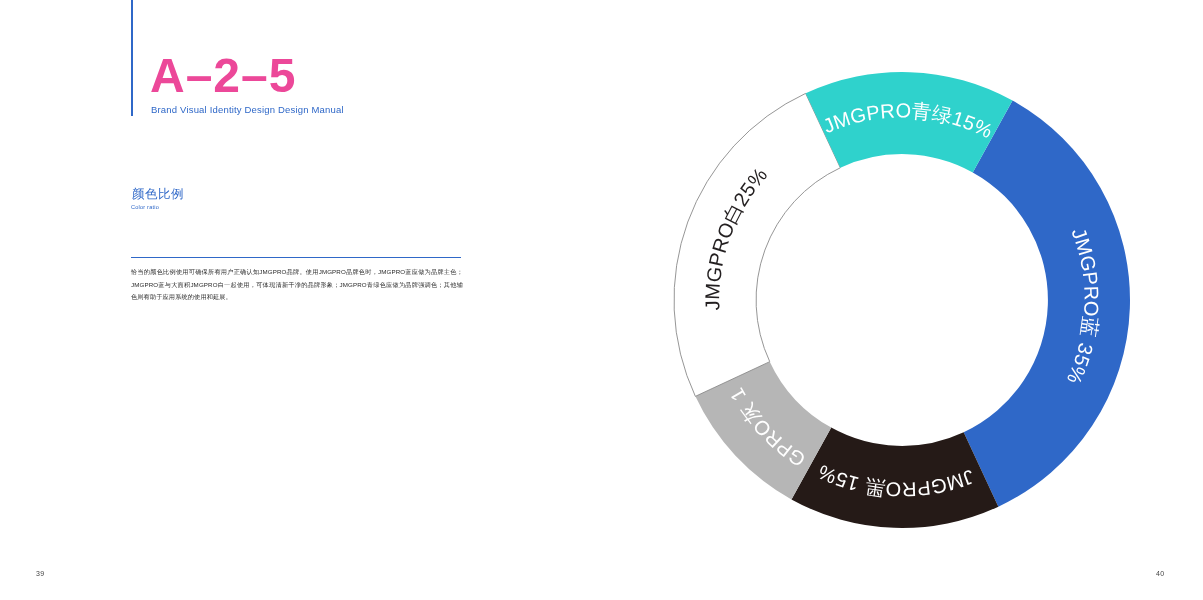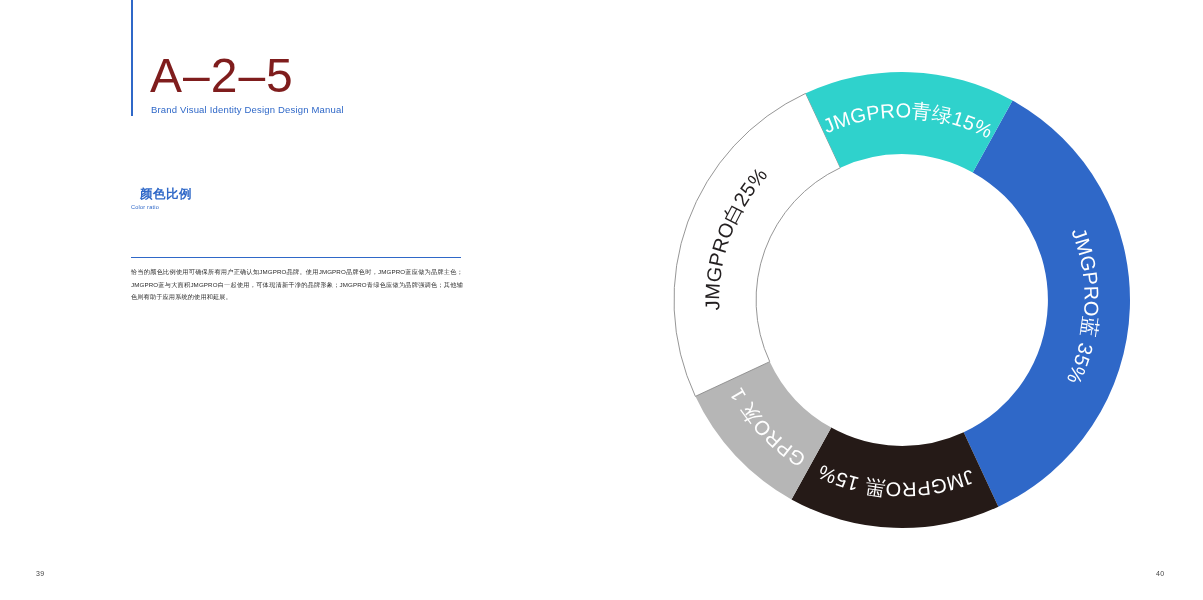--- a/index.html
+++ b/index.html
@@ -11,33 +11,33 @@
   }
   .page{ position:relative; width:1203px; height:600px; background:#fff; }
 
   
   .accent-bar{
     position:absolute; left:131px; top:0px; width:2px; height:116px;
     background:#2f68c8;
   }
   .code-title{
     position:absolute; left:150px; top:52px;
-    font-size:48px; font-weight:400; letter-spacing:1px;
-    color:#7f1d1d; line-height:1;
+    font-size:48px; font-weight:700; letter-spacing:1px;
+    color:#ec4899; line-height:1;
     white-space:nowrap;
   }
   .code-sub{
     position:absolute; left:151px; top:104px;
     font-size:9.5px; font-weight:400; letter-spacing:.18px;
     color:#2f68c8; white-space:nowrap;
   }
 
   .sec-title{
-    position:absolute; left:140px; top:186px;
-    font-size:12.5px; font-weight:700; color:#2f68c8;
+    position:absolute; left:132px; top:186px;
+    font-size:12.5px; font-weight:400; color:#2f68c8;
     letter-spacing:.5px; white-space:nowrap;
   }
   .sec-sub{
     position:absolute; left:131px; top:204px;
     font-size:5.6px; font-weight:400; color:#2f68c8;
     letter-spacing:.2px; white-space:nowrap;
   }
 
   .divider{
     position:absolute; left:131px; top:257px; width:330px; height:1px;

